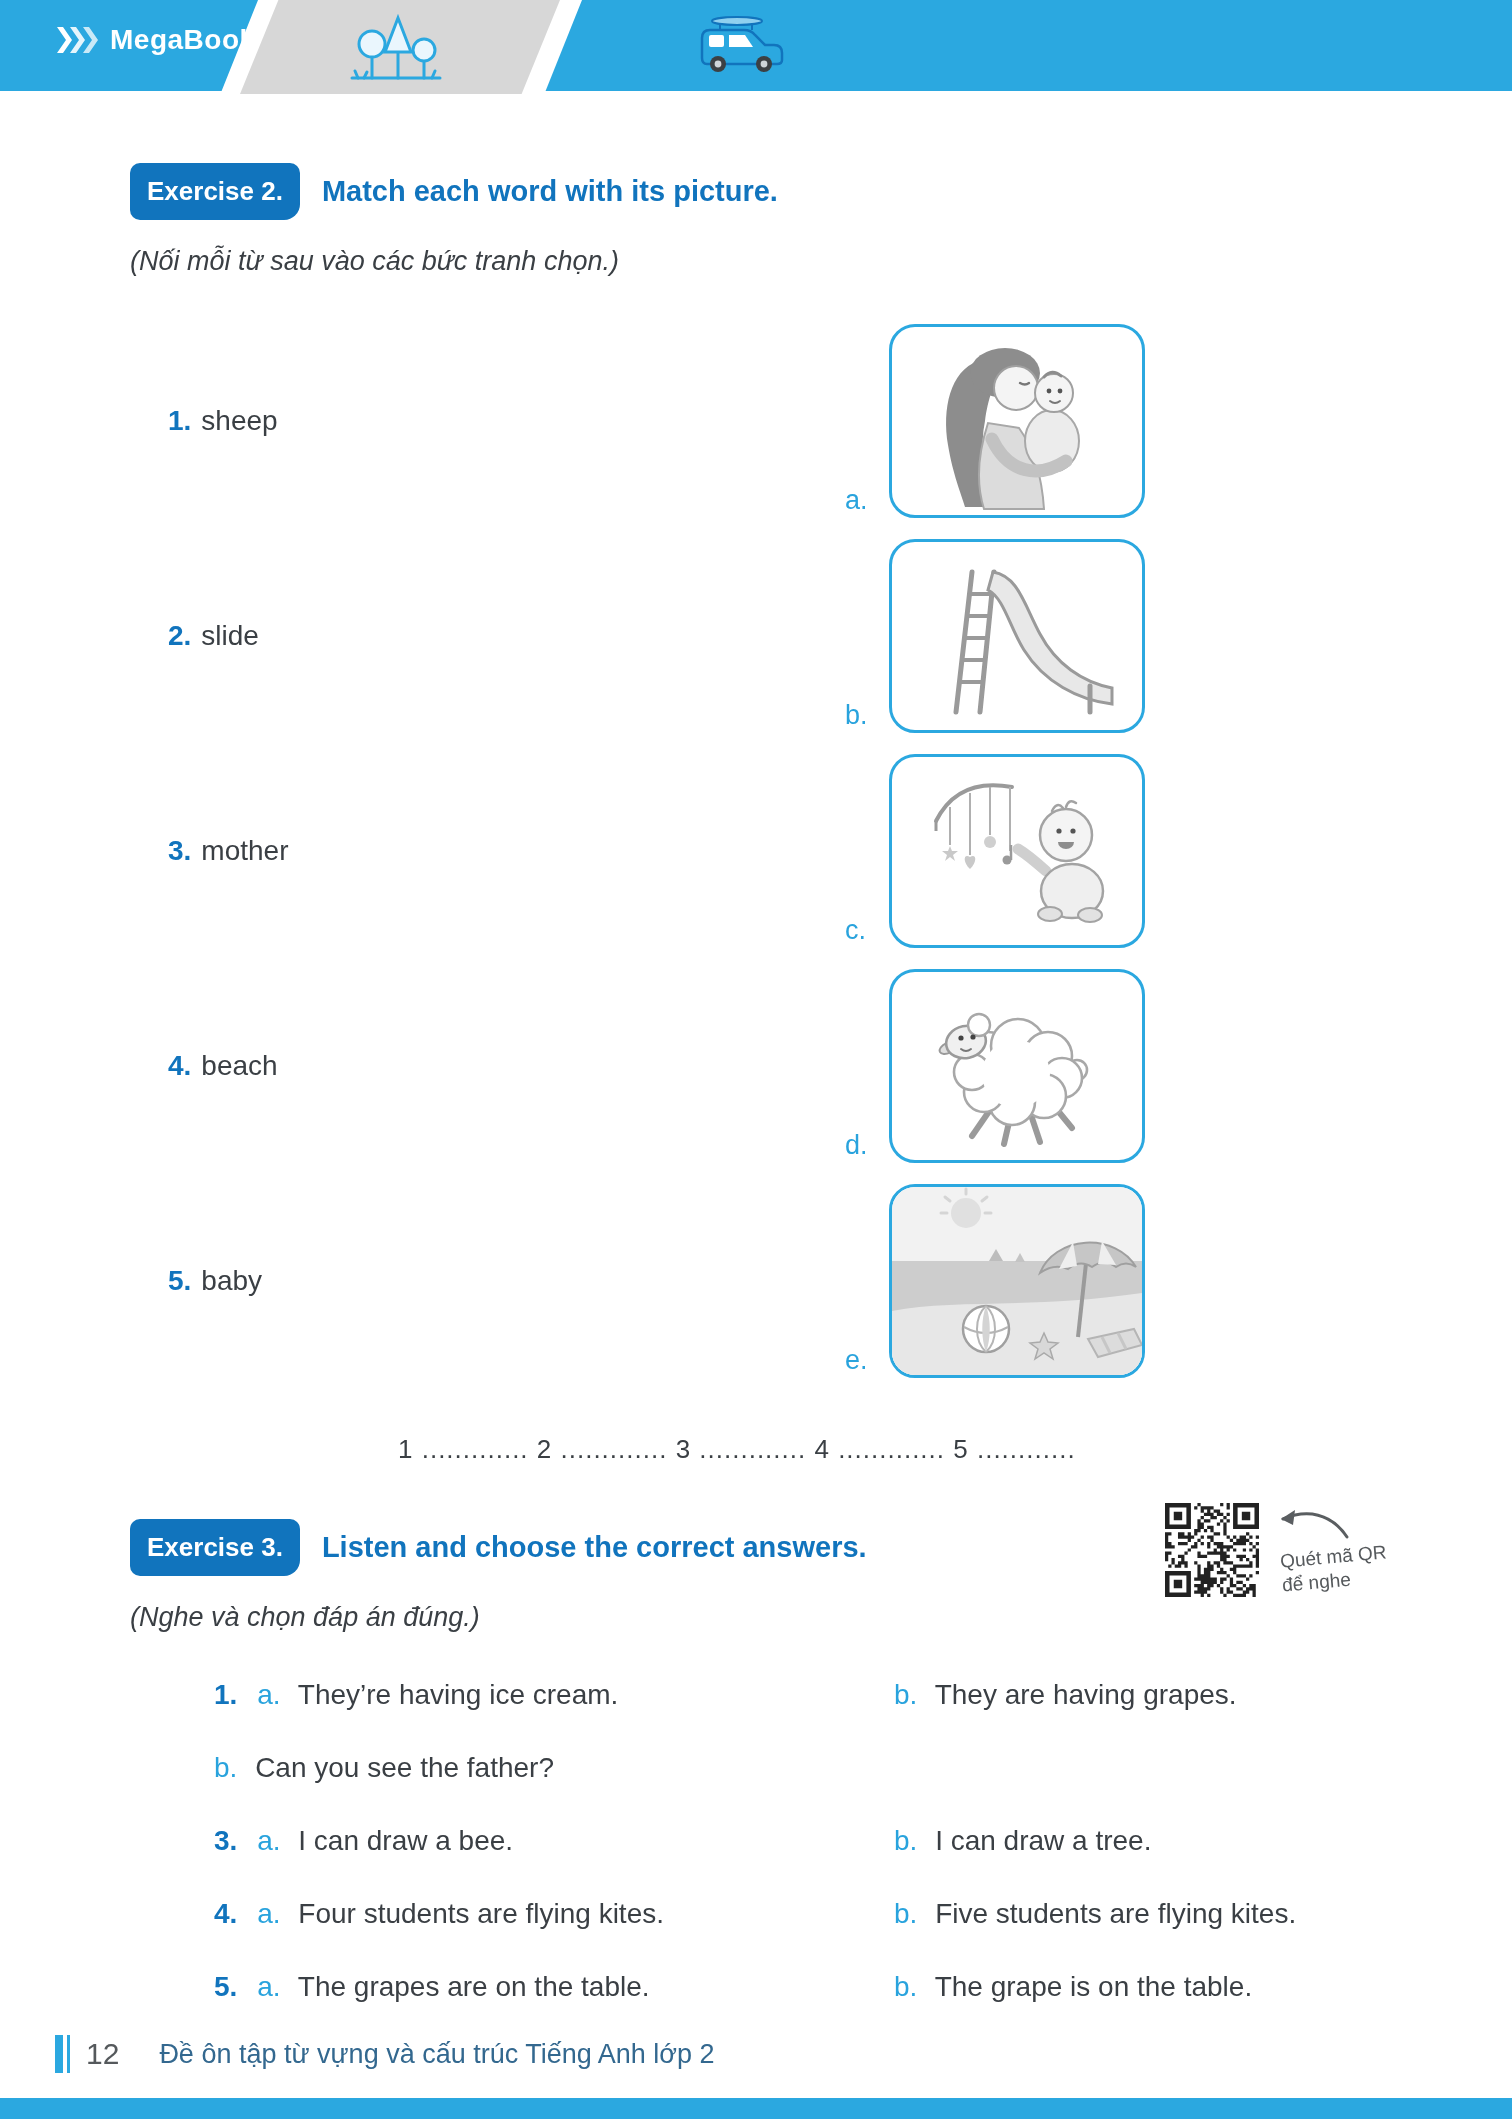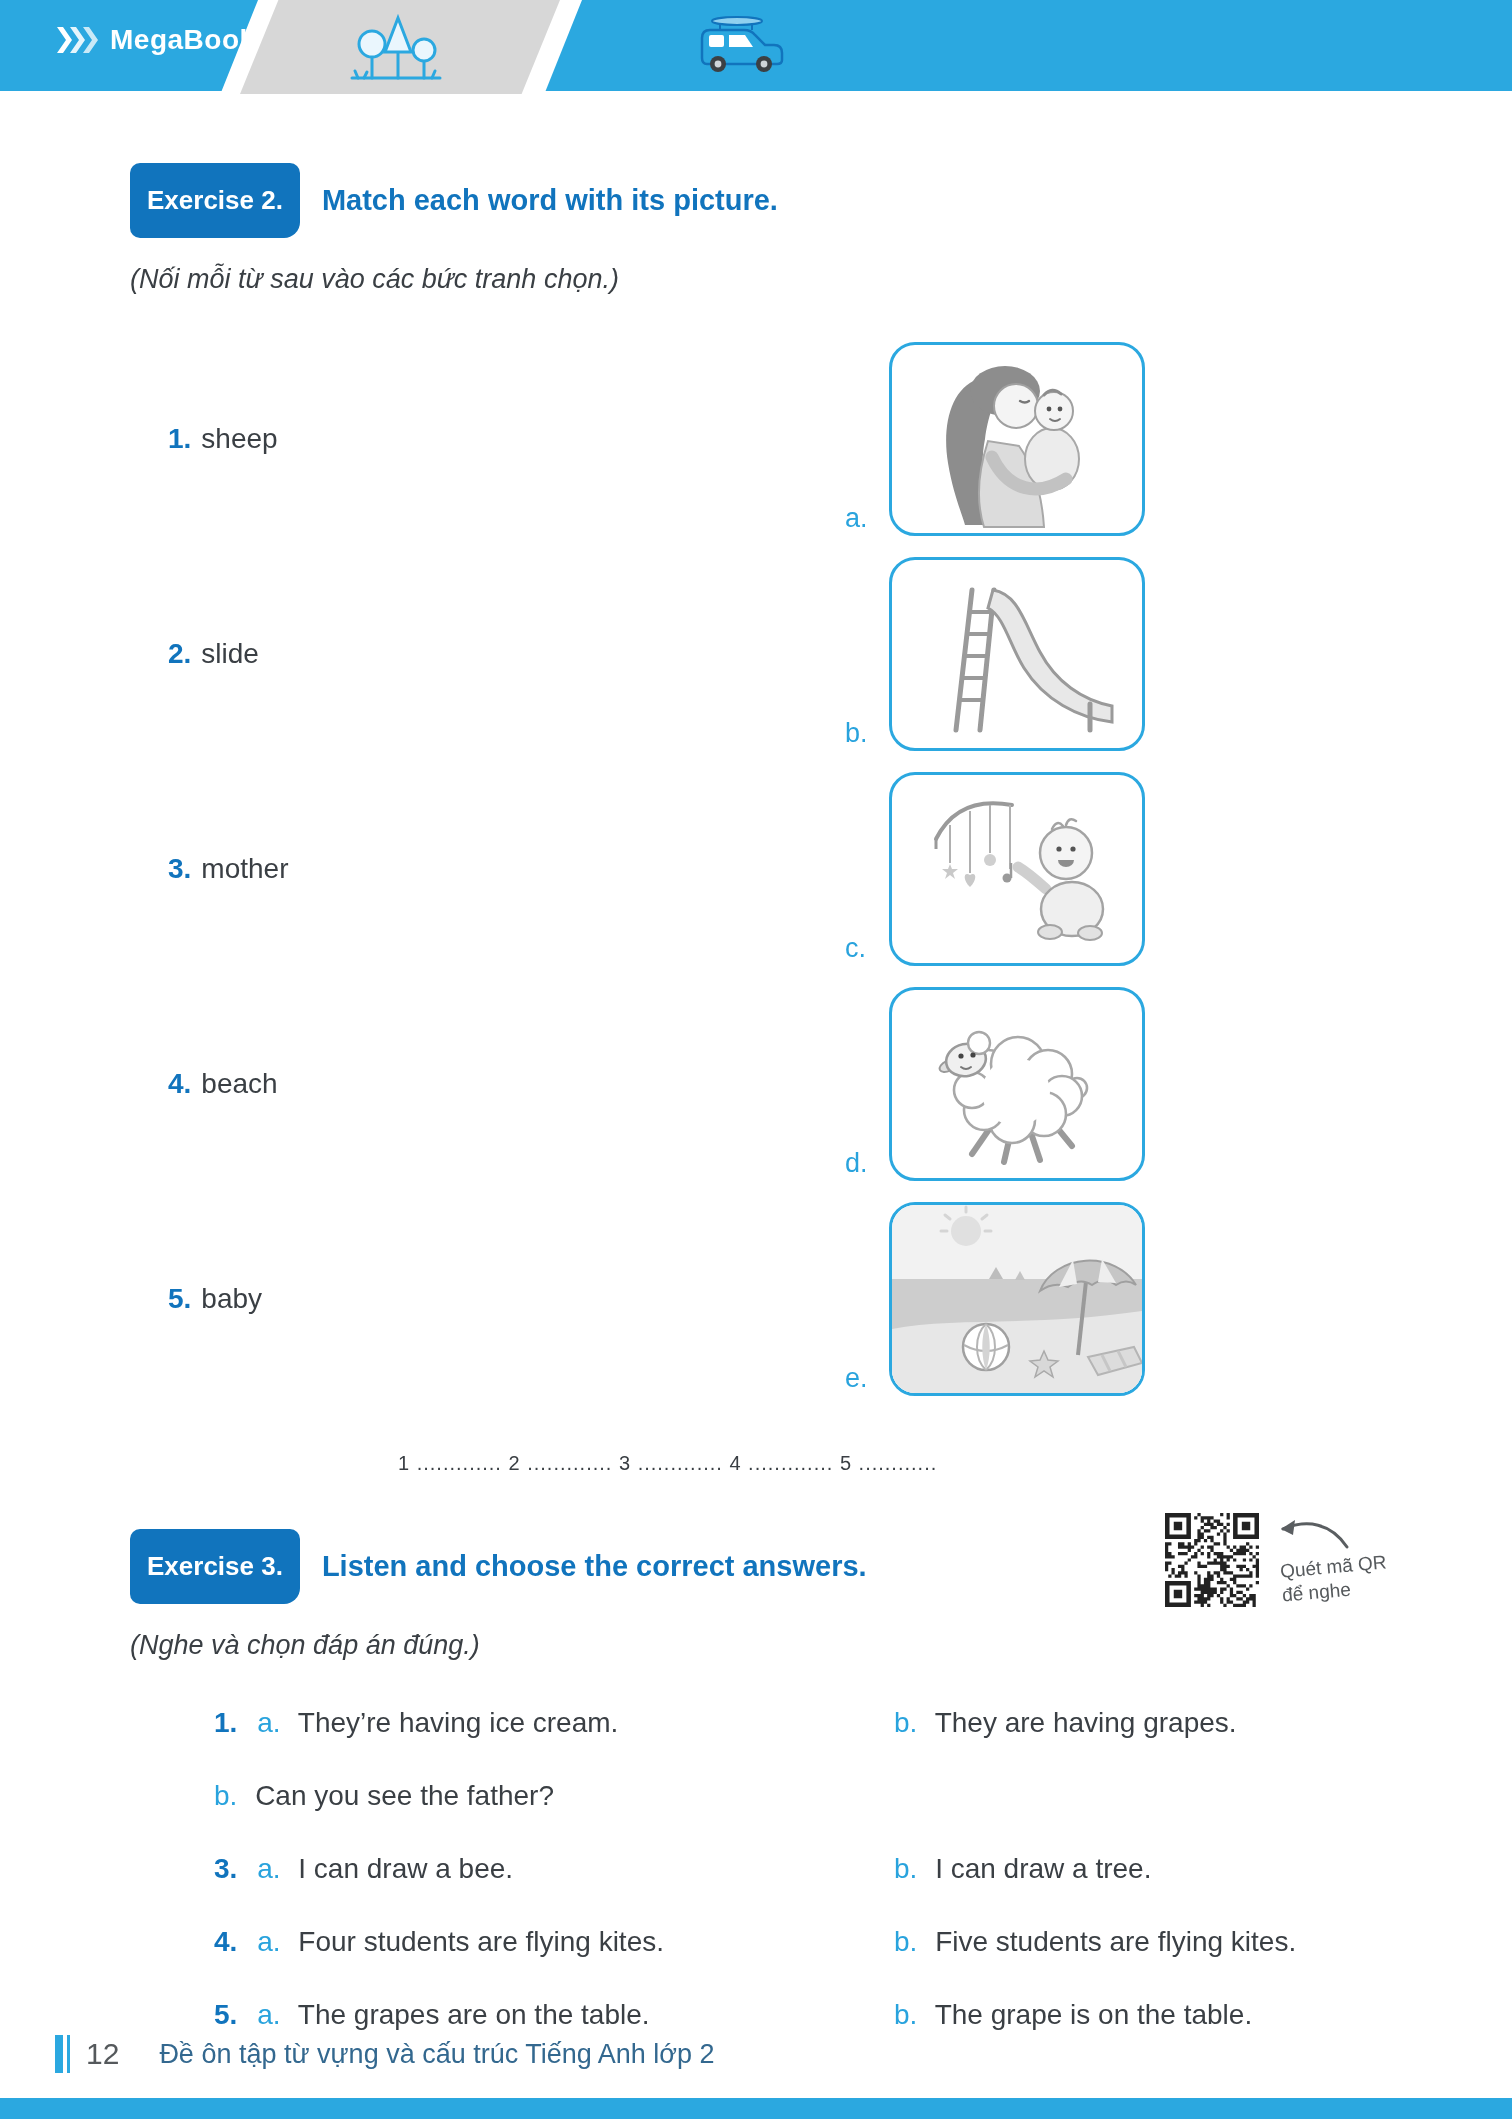--- a/index.html
+++ b/index.html
@@ -15,34 +15,34 @@
          clip-path:polygon(12% 0,100% 0,88% 100%,0 100%);}
   .trees{position:absolute;left:348px;top:12px;}
   .van{position:absolute;left:690px;top:12px;}
   .logo{position:absolute;left:56px;top:24px;display:flex;align-items:center;gap:10px;}
   .logo-text{color:#ffffff;font-size:28px;font-weight:bold;letter-spacing:.5px;}
   
   .content{padding:0 130px;}
   .ex-header{display:flex;align-items:center;gap:22px;}
   .ex2-header{margin-top:72px;}
   .badge{background:#1174bd;color:#fff;font-weight:bold;font-size:26px;
-         padding:22px 17px;border-radius:10px 10px 16px 10px;}
+         padding:13px 17px;border-radius:10px 10px 16px 10px;}
   .ex-title{color:#1174bd;font-weight:bold;font-size:29px;}
   .subtitle{font-style:italic;font-size:27px;color:#3a3f44;margin-top:26px;}
   
   .match-grid{margin-top:36px;}
   .match-row{display:grid;grid-template-columns:715px 1fr;height:215px;align-items:center;}
   .word-item{display:flex;gap:10px;font-size:28px;padding-left:38px;}
   .w-num{color:#1174bd;font-weight:bold;}
   .pic-cell{display:flex;align-items:flex-end;gap:12px;}
   .pic-label{color:#29a3dd;font-size:27px;margin-bottom:2px;width:32px;}
   .pic-box{width:250px;height:188px;border:3px solid #2ba8e0;border-radius:26px;
            overflow:hidden;background:#fff;flex:0 0 auto;}
   .pic-box svg{display:block;width:100%;height:100%;}
-  .answer-line{margin-top:46px;margin-left:268px;font-size:20px;color:#3a3f44;letter-spacing:1px;}
+  .answer-line{margin-top:46px;margin-left:268px;font-size:26px;color:#3a3f44;letter-spacing:1px;}
   
   .ex3-section{position:relative;margin-top:54px;}
   .qr-block{position:absolute;right:-6px;top:-16px;display:flex;gap:8px;align-items:flex-start;}
   .qr-right{display:flex;flex-direction:column;align-items:flex-start;}
   .qr-caption{font-size:19px;color:#55595c;transform:rotate(-5deg);margin-top:2px;margin-left:14px;line-height:1.25;}
   .questions{margin-top:46px;margin-left:84px;}
   .q-row{display:grid;grid-template-columns:680px 1fr;font-size:28px;margin-bottom:41px;}
   .q-num{color:#1174bd;font-weight:bold;margin-right:12px;}
   .opt-label{color:#29a3dd;margin-right:10px;}
   .opt-text{color:#3a3f44;}

